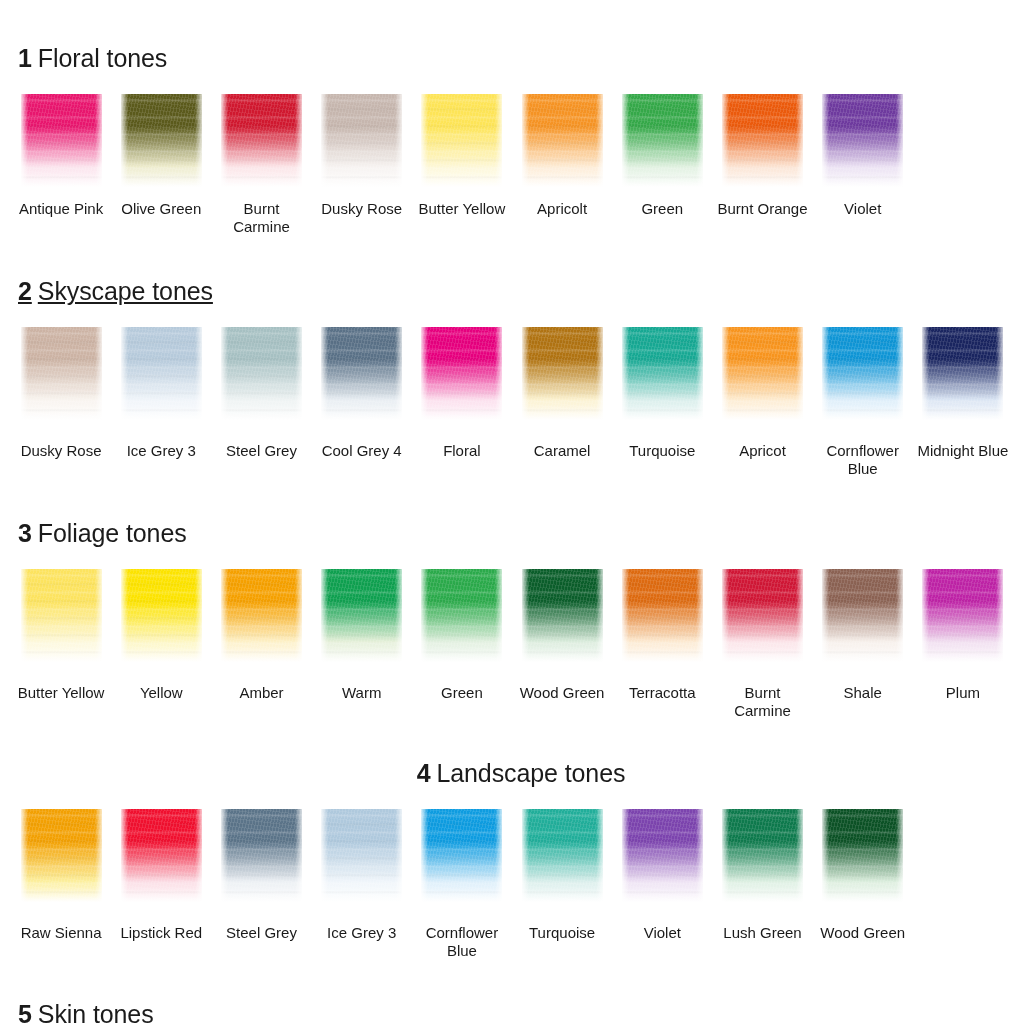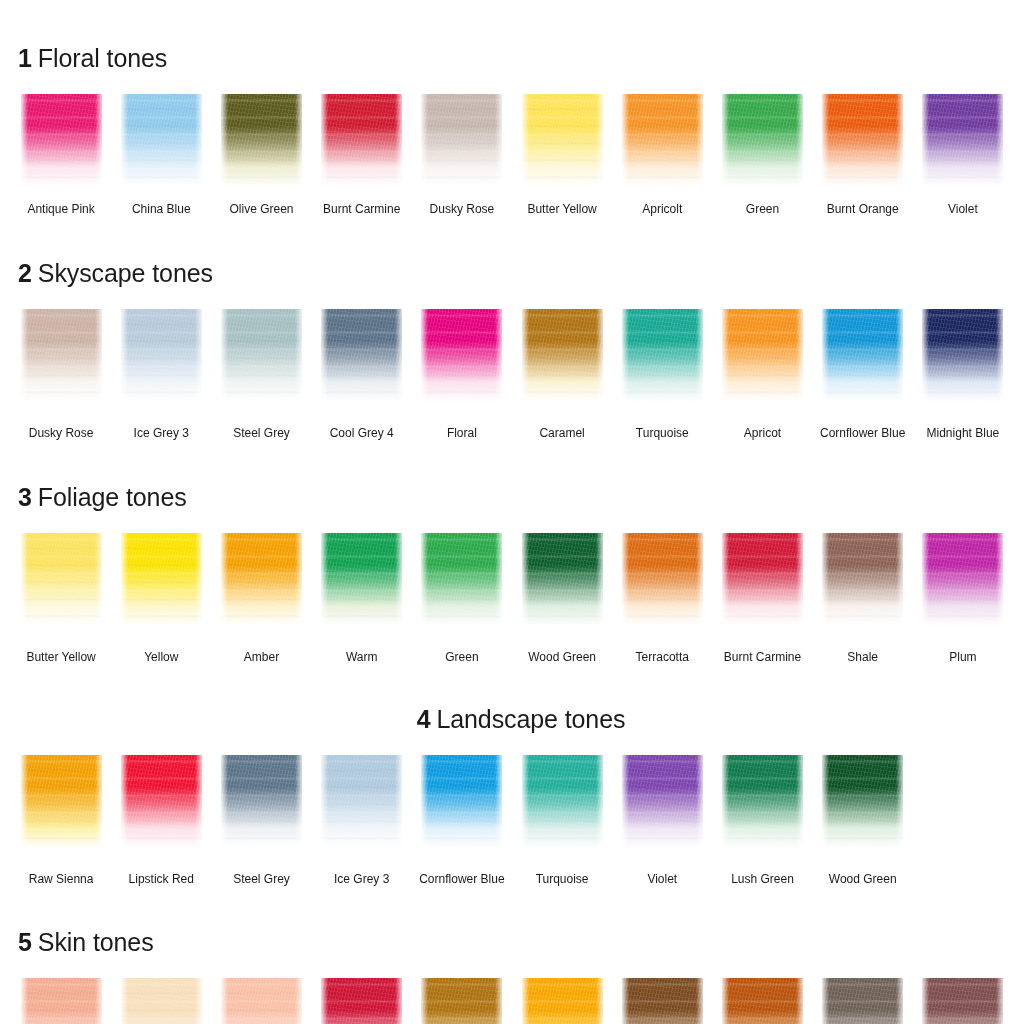--- a/index.html
+++ b/index.html
@@ -95,33 +95,33 @@
     width: 7px;
     background: linear-gradient(to right, rgba(255,255,255,0.85), rgba(255,255,255,0));
   }
   .swatch-paint .paint-right-edge {
     position: absolute;
     right: 0; top: 0; bottom: 0;
     width: 7px;
     background: linear-gradient(to left, rgba(255,255,255,0.75), rgba(255,255,255,0));
   }
   .swatch-label {
-    font-size: 12px;
+    font-size: 15px;
     line-height: 18px;
     text-align: center;
     color: #1a1a1a;
     max-width: 96px;
     word-wrap: break-word;
   }
   
   .row-1 .row-heading { padding-top: 22px; }
   .row-1 .swatch-grid { margin-top: 6px; }
   .row-1 .swatch-label { margin-top: 13px; }
 
-  .row-2 .row-heading { padding-top: 20px; }
+  .row-2 .row-heading { padding-top: 20px; text-decoration: underline; }
   .row-2 .swatch-grid { margin-top: 6px; }
   .row-2 .swatch-label { margin-top: 22px; }
 
   .row-3 .row-heading { padding-top: 19px; }
   .row-3 .swatch-grid { margin-top: 6px; }
   .row-3 .swatch-label { margin-top: 22px; }
 
   .row-4 .row-heading { padding-top: 18px; text-align: center; }
   .row-4 .swatch-grid { margin-top: 14px; }
   .row-4 .swatch-label { margin-top: 22px; }
@@ -142,30 +142,20 @@
             <div class="paint-body" style="background: linear-gradient(rgb(232, 22, 110) 0%, rgb(232, 22, 110) 34%, rgb(251, 226, 236) 78%, rgb(255, 255, 255) 100%);"></div>
             <div class="paint-bands"></div>
             <div class="paint-grain"></div>
             <div class="paint-left-edge"></div>
             <div class="paint-right-edge"></div>
           </div>
           <div class="swatch-label">Antique Pink</div>
         </div>
         <div class="swatch-cell">
           <div class="swatch-paint">
-            <div class="paint-body" style="background: linear-gradient(rgb(143, 201, 236) 0%, rgb(143, 201, 236) 34%, rgb(228, 241, 250) 78%, rgb(255, 255, 255) 100%);"></div>
-            <div class="paint-bands"></div>
-            <div class="paint-grain"></div>
-            <div class="paint-left-edge"></div>
-            <div class="paint-right-edge"></div>
-          </div>
-          <div class="swatch-label">China Blue</div>
-        </div>
-        <div class="swatch-cell">
-          <div class="swatch-paint">
             <div class="paint-body" style="background: linear-gradient(rgb(91, 90, 28) 0%, rgb(91, 90, 28) 34%, rgb(237, 235, 203) 78%, rgb(255, 255, 255) 100%);"></div>
             <div class="paint-bands"></div>
             <div class="paint-grain"></div>
             <div class="paint-left-edge"></div>
             <div class="paint-right-edge"></div>
           </div>
           <div class="swatch-label">Olive Green</div>
         </div>
         <div class="swatch-cell">
           <div class="swatch-paint">

